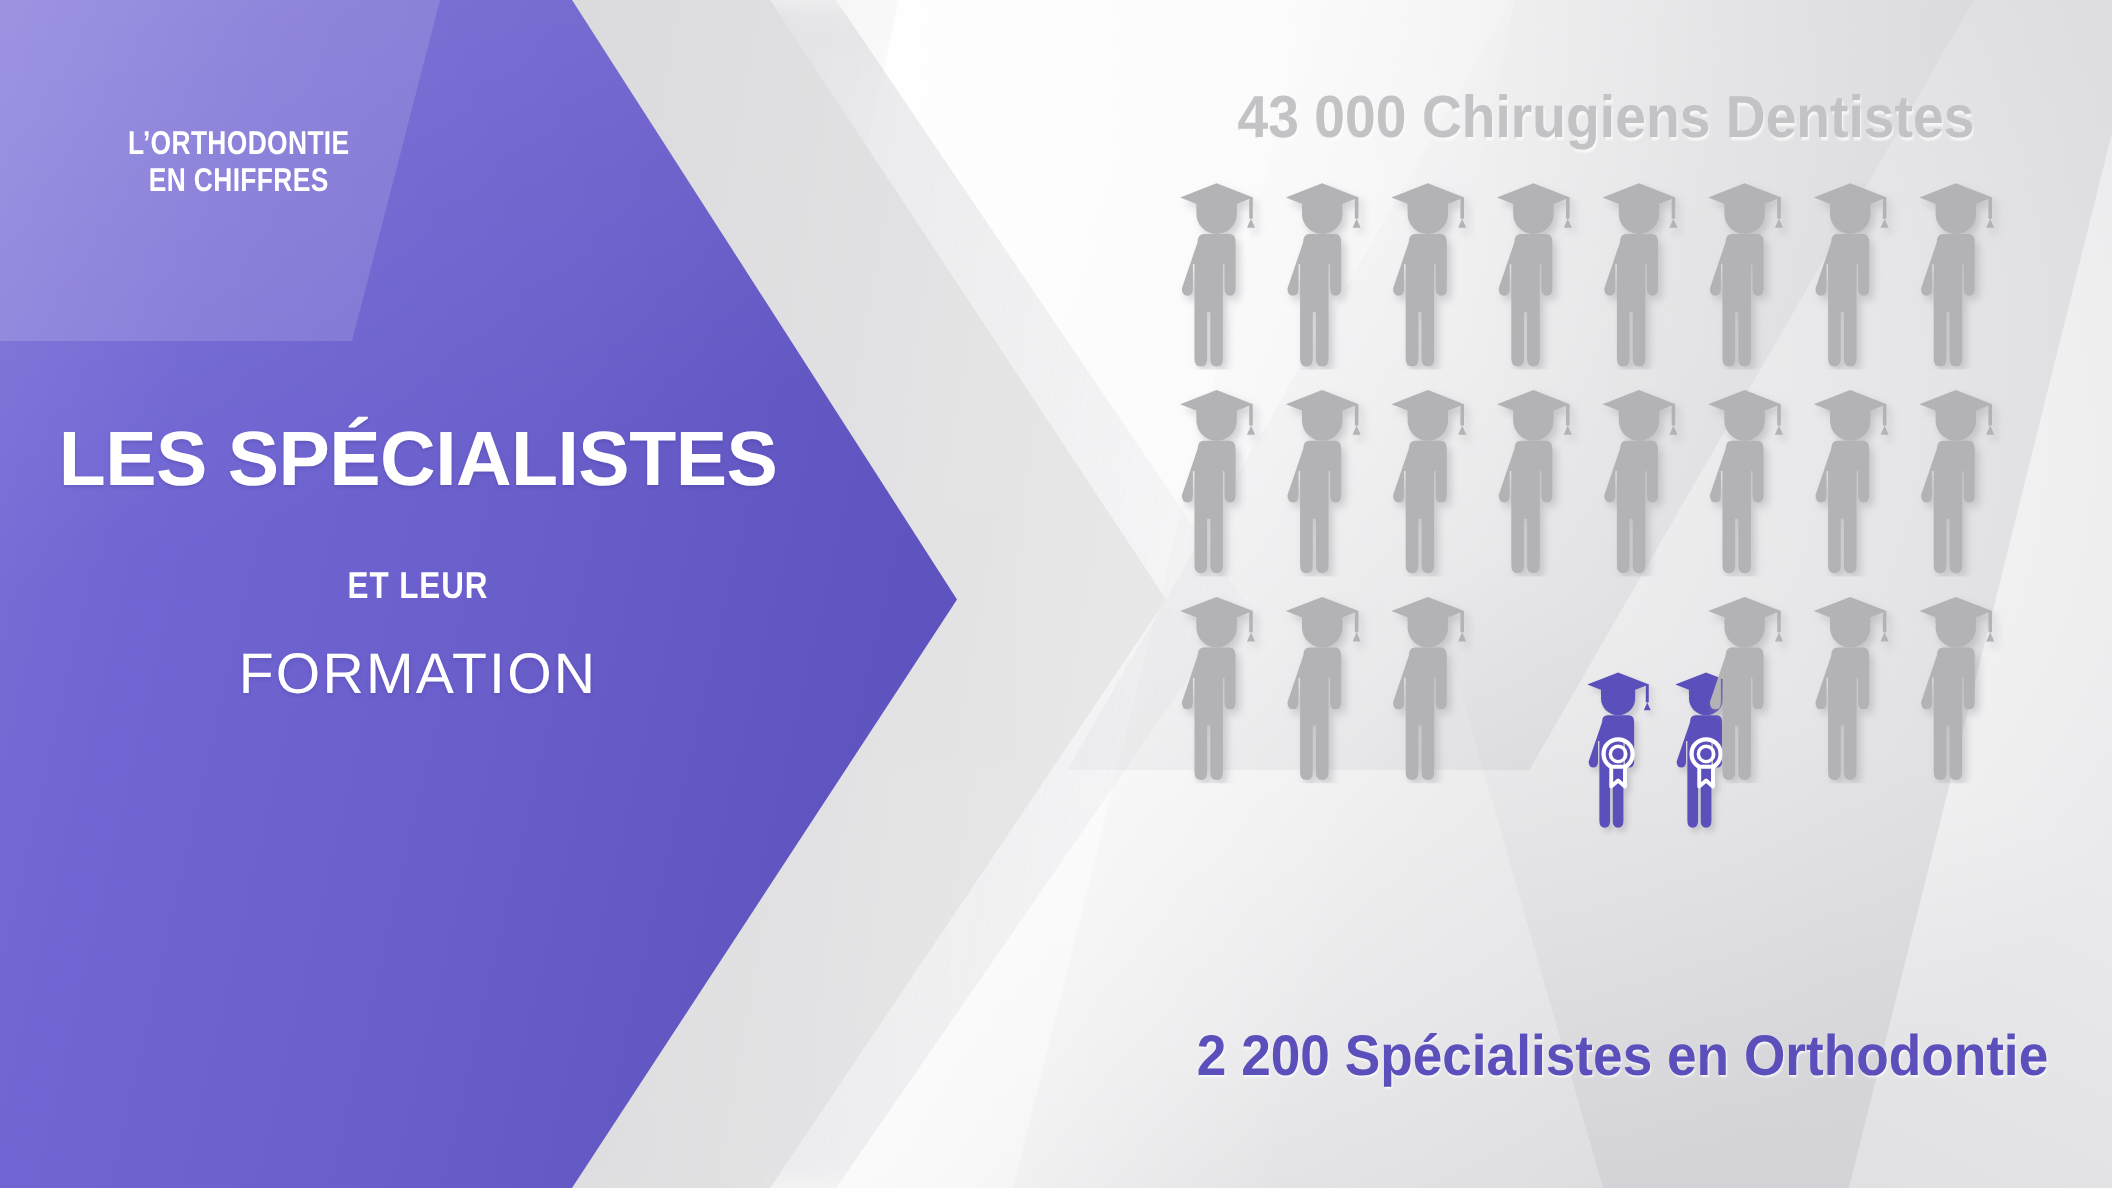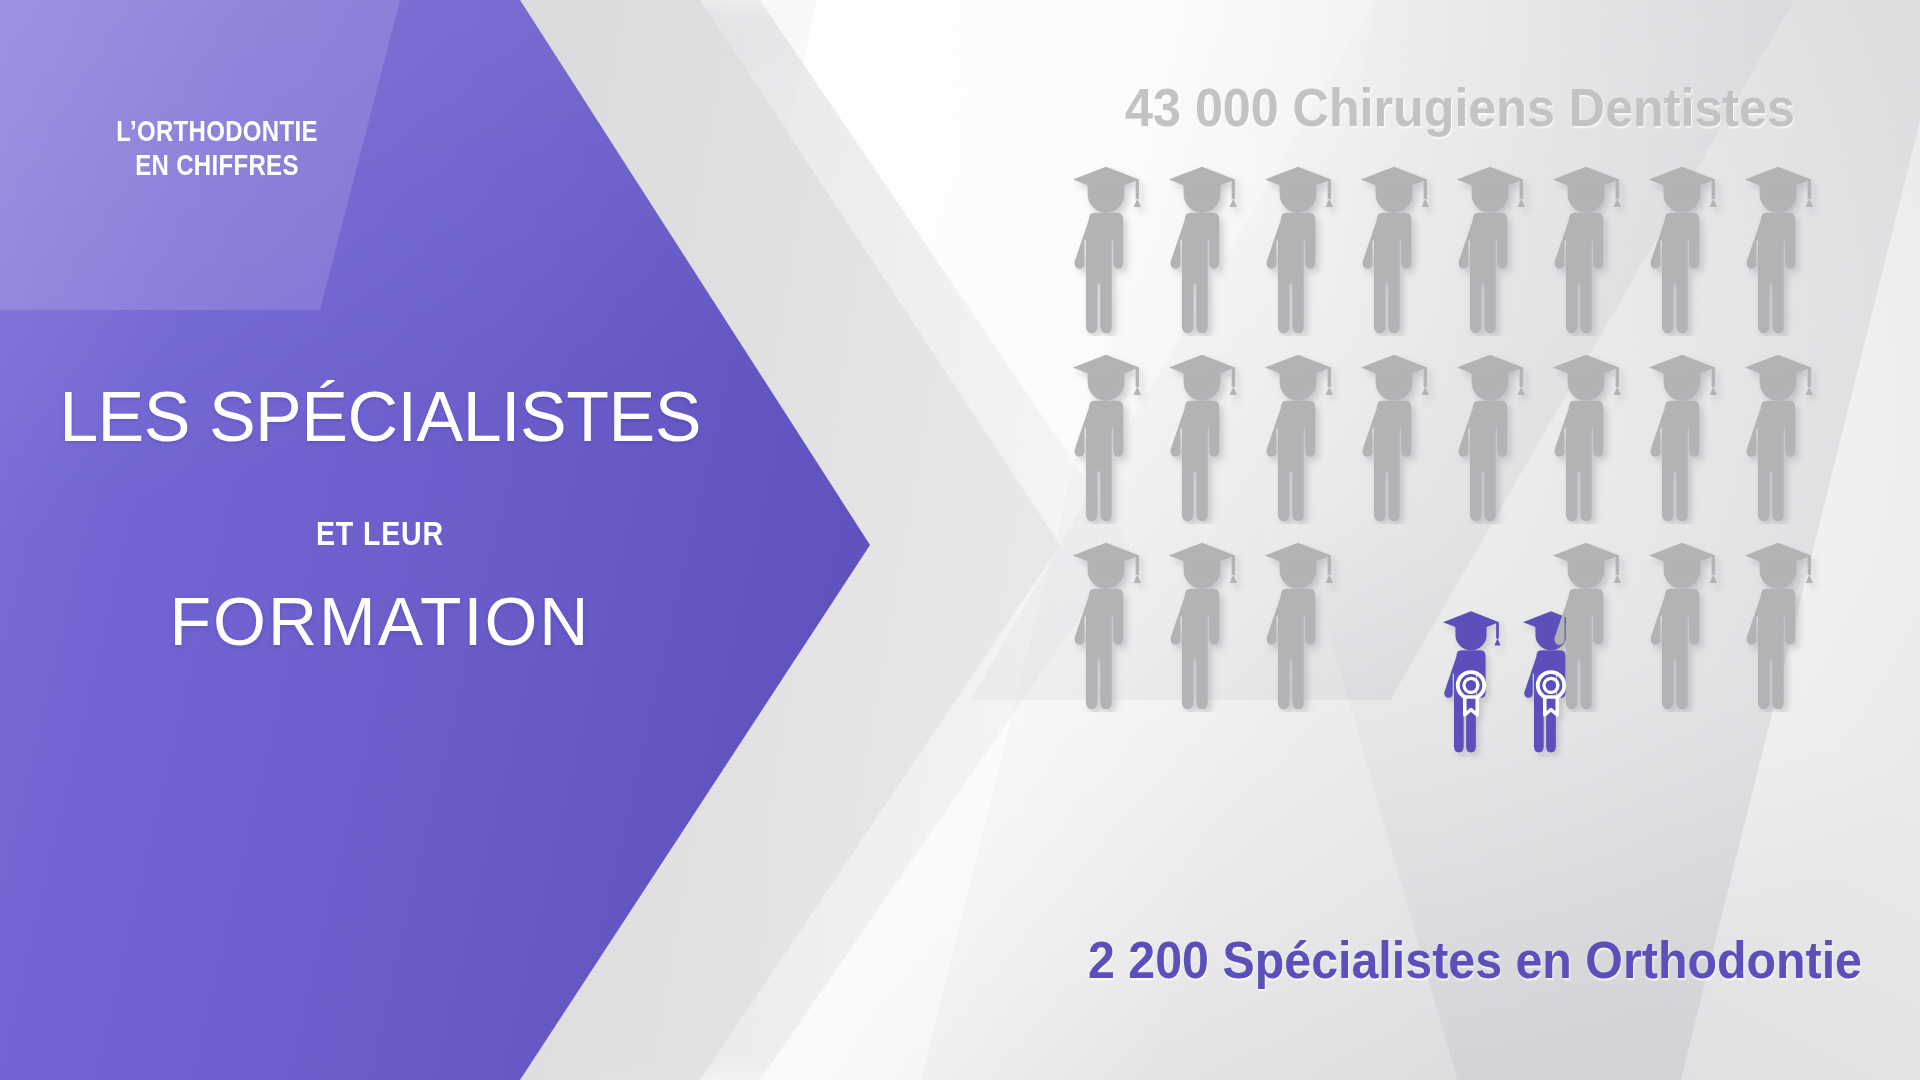--- a/index.html
+++ b/index.html
@@ -84,34 +84,34 @@
     color:#ffffff;text-align:center;
     font-family:"Liberation Sans Narrow","Liberation Sans",sans-serif;
     font-weight:700;letter-spacing:.4px;line-height:1.14;margin-top:48px;
   }
   .hdr .l1{font-size:30px;display:block;transform:scaleX(.80);transform-origin:center;white-space:nowrap;}
   .hdr .l2{font-size:30px;display:block;transform:scaleX(.80);transform-origin:center;white-space:nowrap;}
 
   .title-block{position:absolute;left:0;top:382px;width:760px;text-align:center;color:#fff;}
   .t-main{
     font-family:"Liberation Sans",sans-serif;
-    font-weight:400;font-size:70px;letter-spacing:-0.5px;
+    font-weight:700;font-size:70px;letter-spacing:-0.5px;
     white-space:nowrap;line-height:1;
     text-shadow:0 2px 3px rgba(40,30,110,.18);
   }
   .t-sub{
     margin-top:62px;
     font-family:"Liberation Sans Narrow","Liberation Sans",sans-serif;
     font-weight:700;font-size:34px;letter-spacing:1px;
     transform:scaleX(.84);
   }
   .t-big{
     margin-top:34px;
     font-family:"Liberation Sans",sans-serif;
-    font-weight:400;font-size:68px;letter-spacing:2px;
+    font-weight:400;font-size:52px;letter-spacing:2px;
     line-height:1;
     text-shadow:0 2px 4px rgba(40,30,110,.16);
   }
 
   
   .chart{position:absolute;left:1060px;top:0;width:860px;height:884px;}
   .chart-title{
     position:absolute;top:76px;left:0;width:800px;text-align:center;
     font-family:"Liberation Sans Narrow","Liberation Sans",sans-serif;
     font-weight:700;font-size:54px;color:#c3c3c6;

